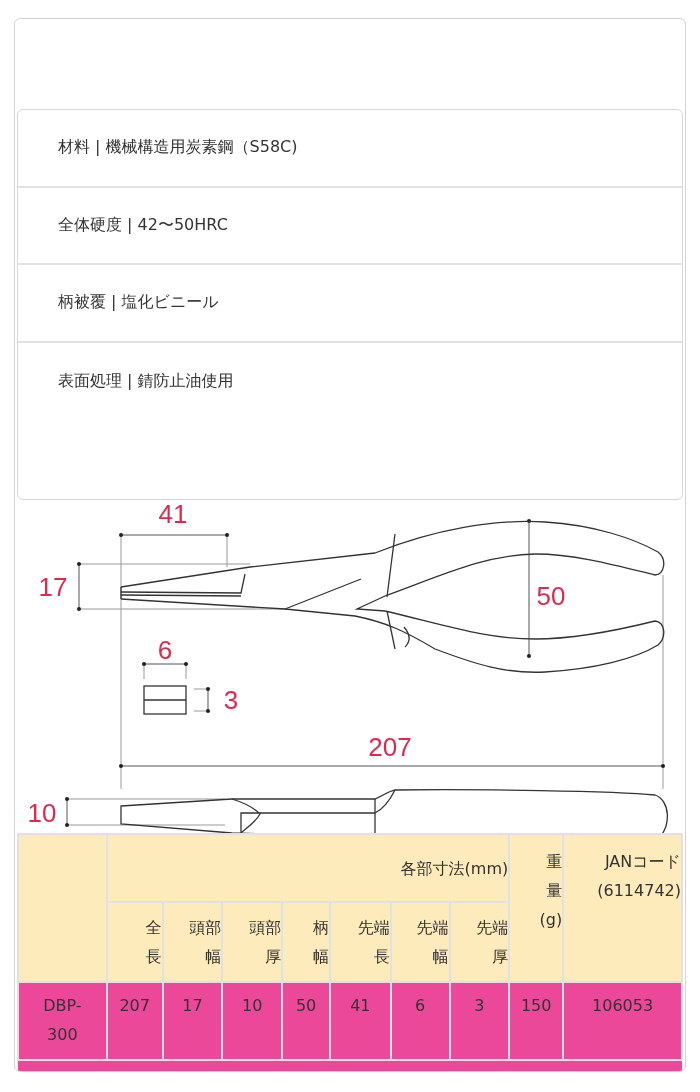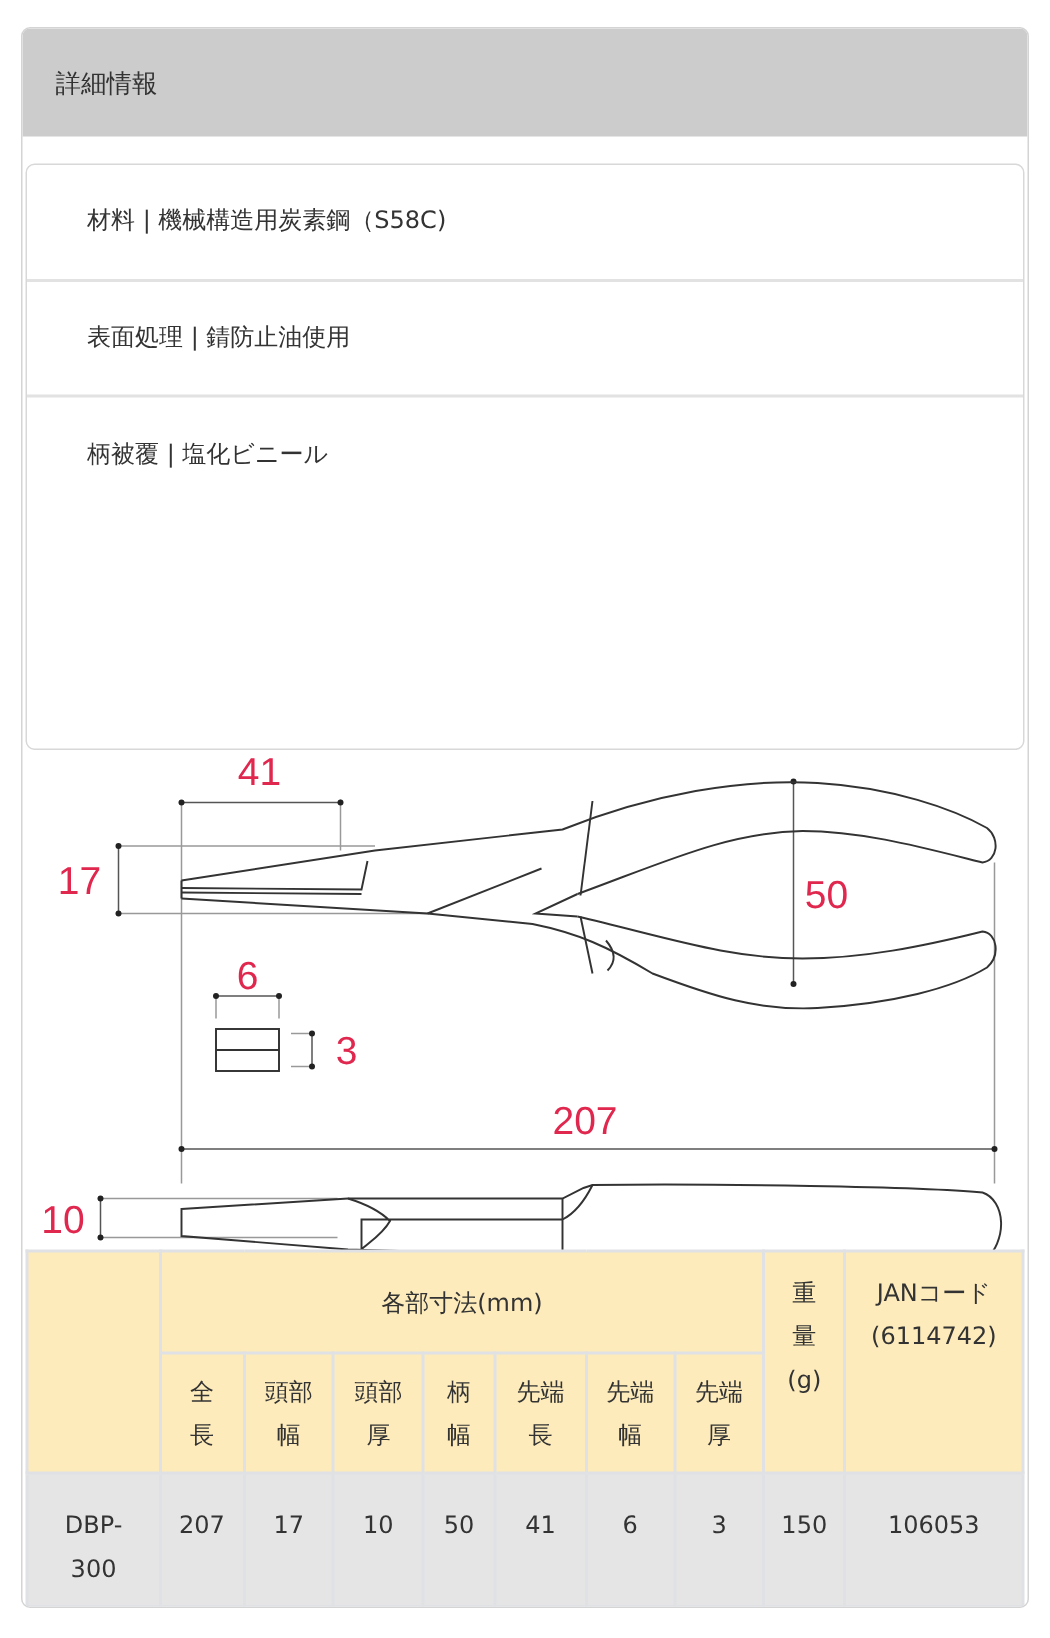--- a/index.html
+++ b/index.html
@@ -5,42 +5,42 @@
   html, body { margin: 0; padding: 0; background: #ffffff; }
   body { width: 700px; height: 1092px; position: relative; font-family: "DejaVu Sans", "Liberation Sans", sans-serif; color: #333; overflow: hidden; }
   .panel { position: absolute; left: 14px; top: 18px; width: 672px; height: 1054px; border: 1px solid #d4d4d4; border-radius: 6px; background: #fff; box-sizing: border-box; overflow: hidden; }
   .panel-header { height: 72px; background: #cccccc; display: flex; align-items: center; padding-left: 22px; font-size: 17px; color: #333; }
   .spec-card { position: absolute; left: 2px; top: 90px; width: 666px; height: 391px; border: 1px solid #d8d8d8; border-radius: 6px; box-sizing: border-box; background: #fff; }
   .spec-row { height: 77.6px; display: flex; align-items: center; padding-left: 40px; font-size: 16px; border-bottom: 2px solid #e2e2e2; box-sizing: border-box; }
   .spec-row:last-child { border-bottom: none; }
   .drawing { position: absolute; left: 0; top: 465px; width: 670px; height: 350px; }
   .dims-table { position: absolute; left: 2px; top: 814px; width: 666px; border-collapse: collapse; font-size: 16px; text-align: center; }
   .dims-table th, .dims-table td { border: 2px solid #dfe1e4; padding: 0; font-weight: normal; line-height: 29px; }
-  .dims-table th { background: #fdebbb; color: #333; }
-  .dims-table td { background: #e5e5e5; vertical-align: top; padding-top: 19px; }
+  .dims-table th { background: #fdebbb; color: #333; text-align: right; }
+  .dims-table td { background: #ec4899; vertical-align: top; padding-top: 8px; }
   .cell-top { vertical-align: top !important; padding-top: 12px !important; }
   .empty-row td { height: 32px; border-left: none; border-right: none; }
 </style>
 </head>
 <body>
 
 <div class="panel">
-  <div class="panel-header">
-    <span>詳細情報</span>
-  </div>
 
   <div class="spec-card">
     <div class="spec-row">
         <span>材料 | 機械構造用炭素鋼（S58C)</span>
       </div>
     <div class="spec-row">
-        <span>表面処理 | 錆防止油使用</span>
+        <span>全体硬度 | 42〜50HRC</span>
       </div>
     <div class="spec-row">
         <span>柄被覆 | 塩化ビニール</span>
+      </div>
+    <div class="spec-row">
+        <span>表面処理 | 錆防止油使用</span>
       </div>
   </div>
 
   <svg class="drawing" viewBox="0 465 670 350" xmlns="http://www.w3.org/2000/svg">
     <g fill="none" stroke="#999" stroke-width="1">
 
       <line x1="106" y1="516" x2="106" y2="770"></line>
       <line x1="648" y1="556" x2="648" y2="770"></line>
       <line x1="212" y1="514" x2="212" y2="548"></line>
       <line x1="64" y1="545" x2="235" y2="545"></line>

